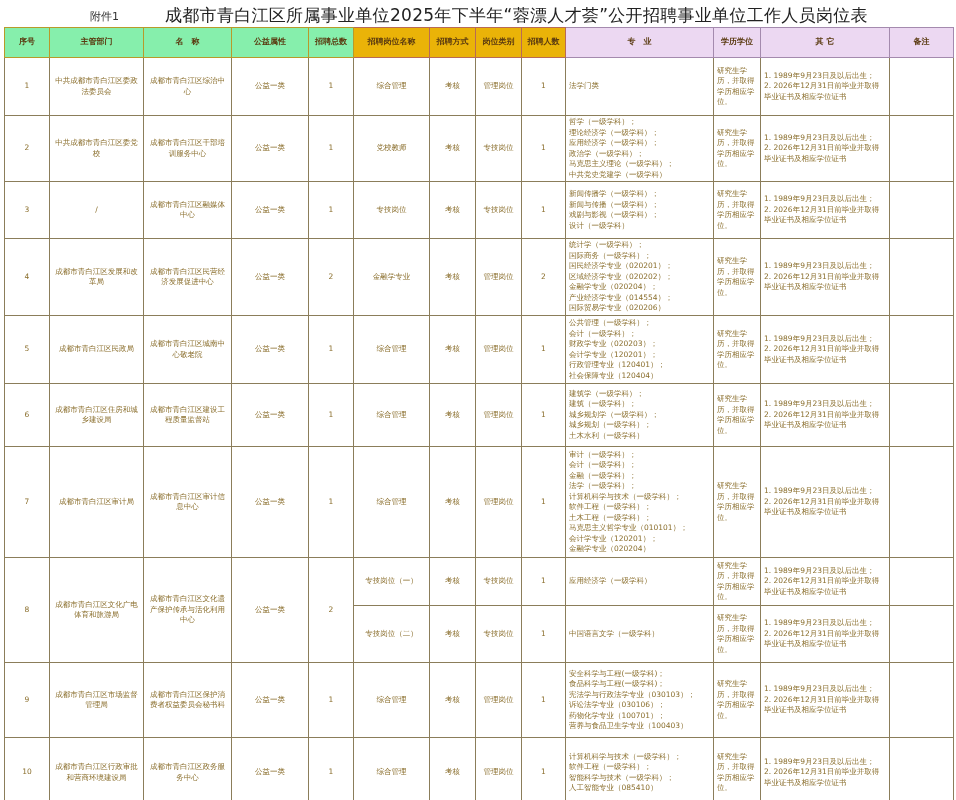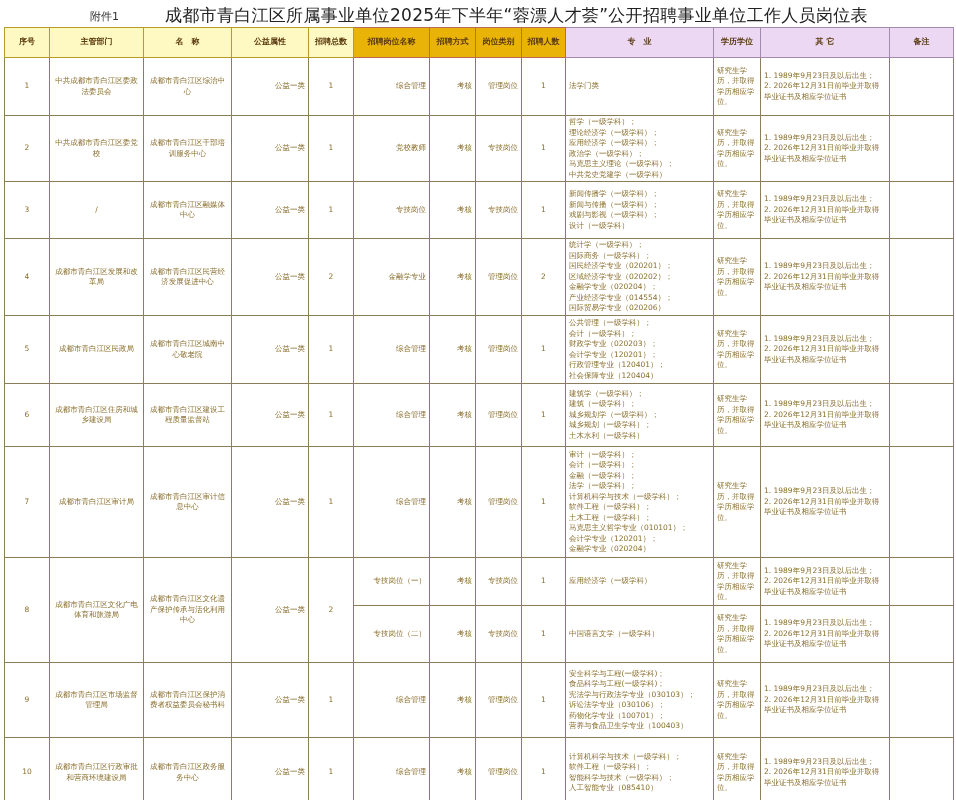--- a/index.html
+++ b/index.html
@@ -4,26 +4,26 @@
 <style>
   html, body { margin:0; padding:0; background:#ffffff; }
   body { width:956px; height:800px; overflow:hidden; position:relative;
          font-family:"DejaVu Sans", sans-serif; color:#6b5a2a; }
   .title-row { position:absolute; left:0; top:0; width:956px; height:28px; }
   .attach { position:absolute; left:90px; top:9px; font-size:11px; color:#333; }
   .main-title { position:absolute; left:165px; top:4px; font-size:17px; color:#222; letter-spacing:0.3px; white-space:nowrap; }
   table { position:absolute; left:4px; top:27px; border-collapse:collapse; table-layout:fixed; width:949px; }
   th, td { border:1px solid #8b7d5a; font-size:7.5px; line-height:10.5px; padding:1px 3px; vertical-align:middle; }
   th { height:27px; font-weight:bold; font-size:8px; color:#5a3a10; text-align:center; }
-  th.y { background:#fef9c3; border-color:#b89a2a; }
+  th.y { background:#86efac; border-color:#b89a2a; }
   th.o { background:#eab308; border-color:#b86a55; }
   th.p { background:#ecd8f2; border-color:#a48aae;text-align:center; }
   td { color:#8a6e2c; }
   td.c { text-align:center; }
-  td.l { text-align:right; }
+  td.l { text-align:center; }
   td.major { white-space:pre-line; text-align:left; }
   td.edu { white-space:pre-line; text-align:left; }
   td.other { white-space:pre-line; text-align:left; }
 </style>
 </head>
 <body>
 
 <div class="title-row">
   <span class="attach">附件1</span>
   <span class="main-title">成都市青白江区所属事业单位2025年下半年“蓉漂人才荟”公开招聘事业单位工作人员岗位表</span>

